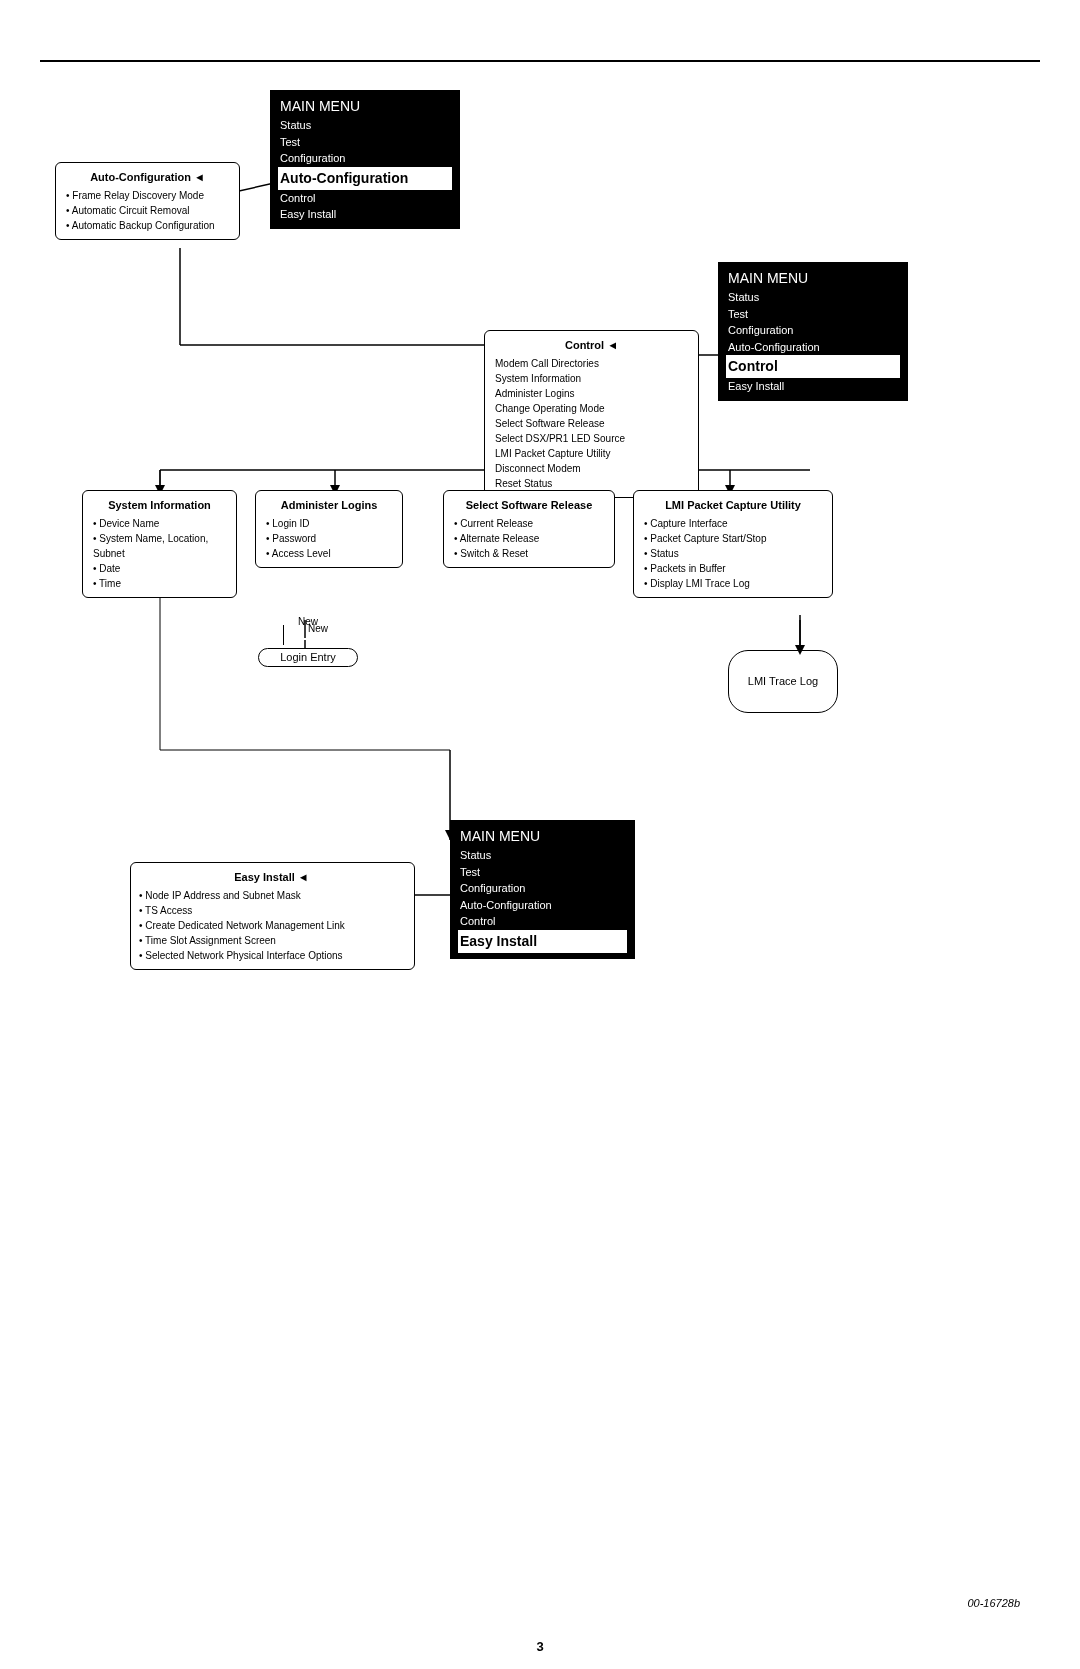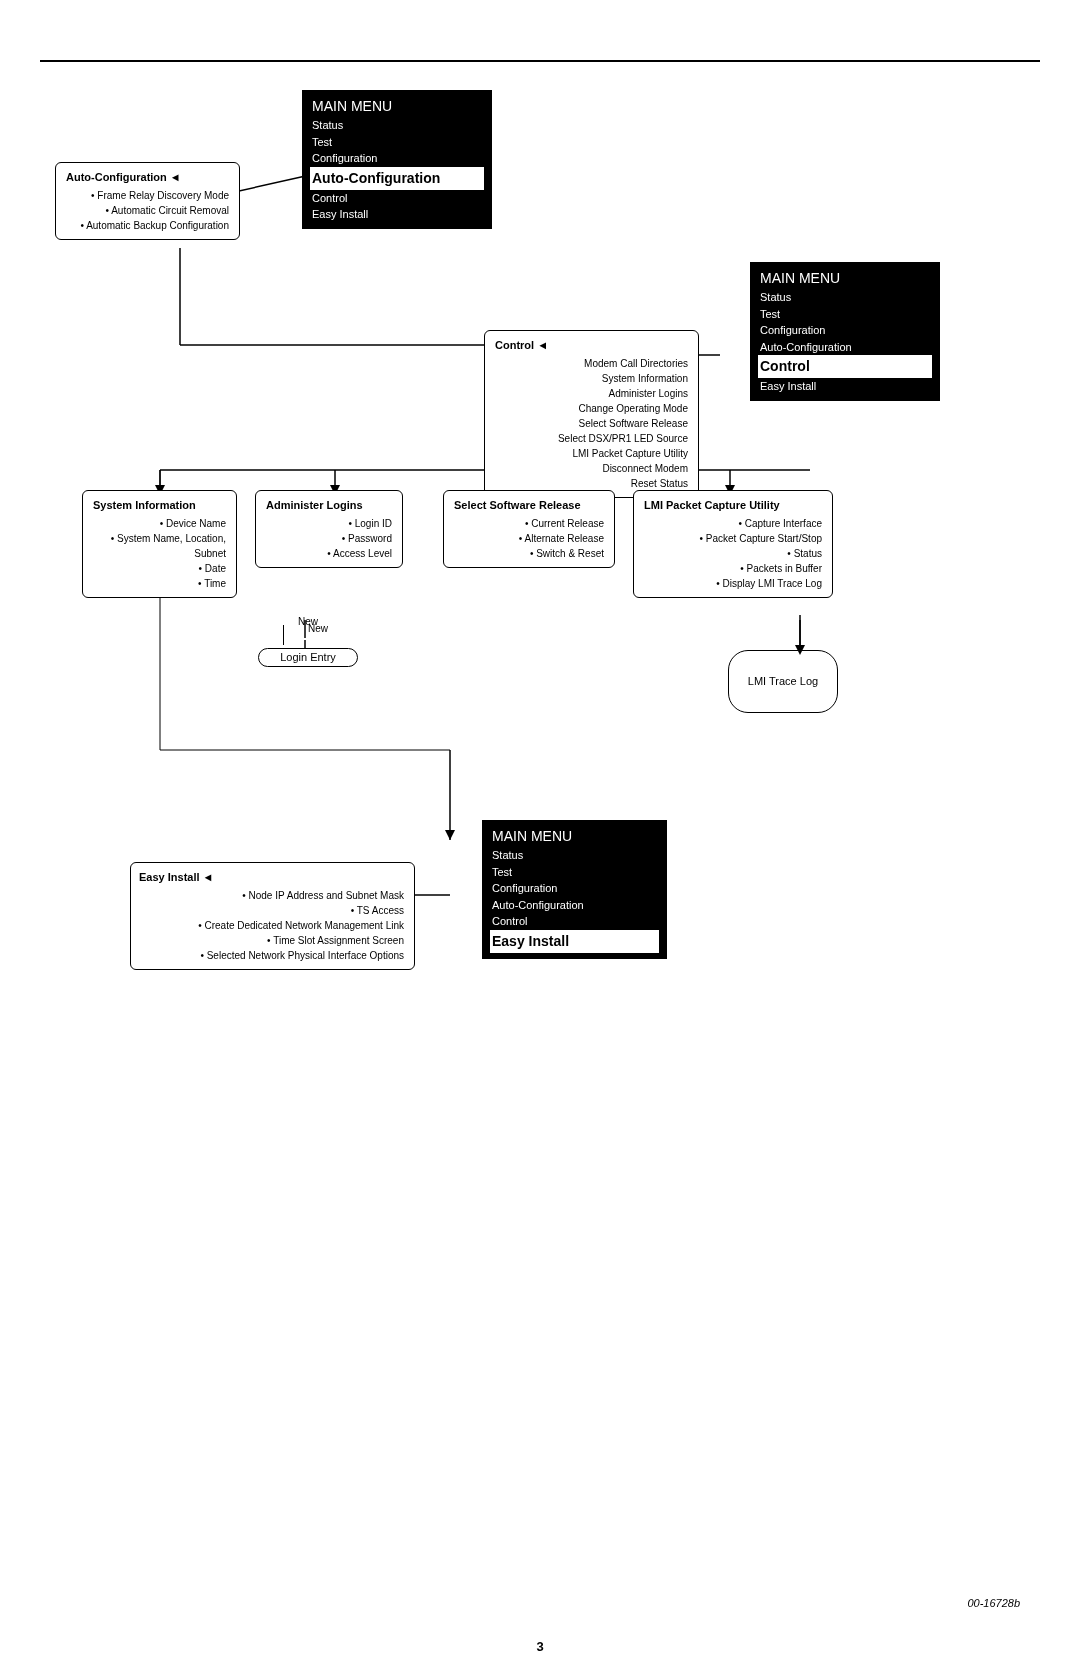--- a/index.html
+++ b/index.html
@@ -32,21 +32,20 @@
     }
 
     
     .menu-box {
       background: #000;
       color: #fff;
       padding: 6px 10px;
       font-size: 11px;
       line-height: 1.5;
       position: absolute;
-      margin-left: 32px;
     }
 
     .menu-box .menu-title {
       font-size: 14px;
       font-weight: normal;
     }
 
     .menu-box .menu-item-highlighted {
       font-size: 14px;
       font-weight: bold;
@@ -65,25 +64,25 @@
       padding: 6px 10px;
       position: absolute;
       font-size: 11px;
       line-height: 1.5;
     }
 
     .info-box .box-title {
       font-weight: bold;
       font-size: 11px;
       margin-bottom: 2px;
+      text-align: center;
     }
 
     .info-box .box-item {
       font-size: 10px;
-      text-align: right;
     }
 
     
     .svg-overlay {
       position: absolute;
       top: 0;
       left: 0;
       width: 1080px;
       height: 1100px;
       pointer-events: none;

